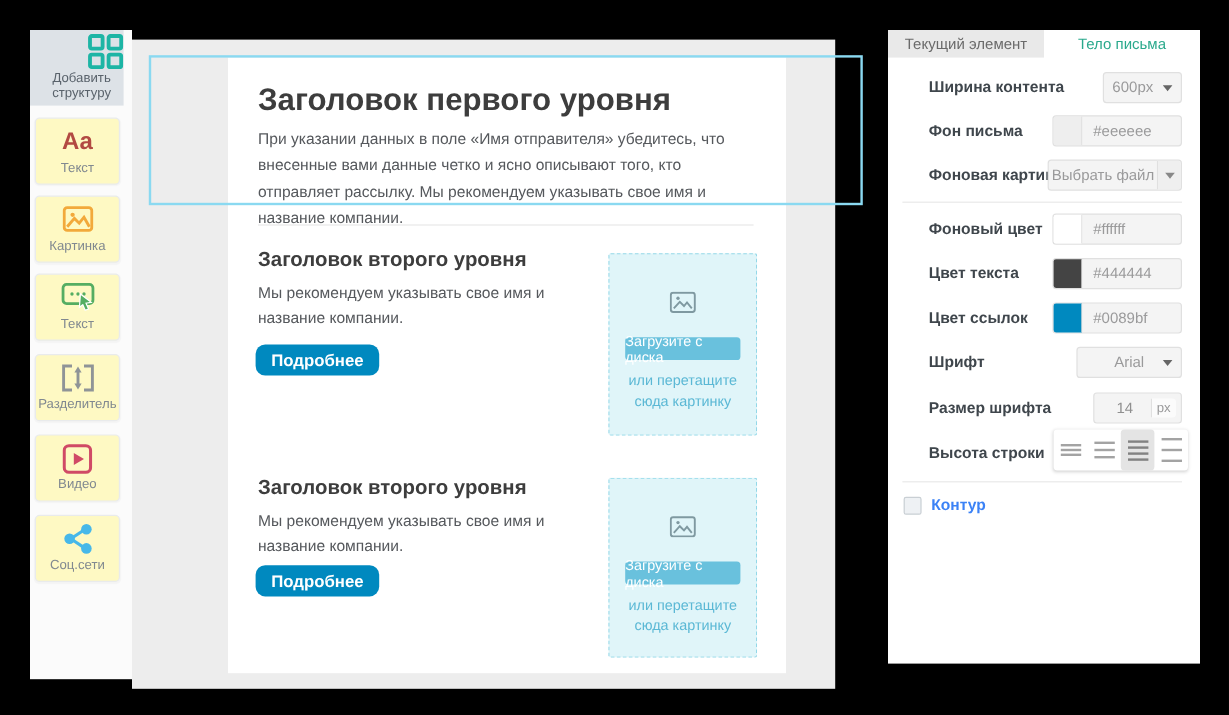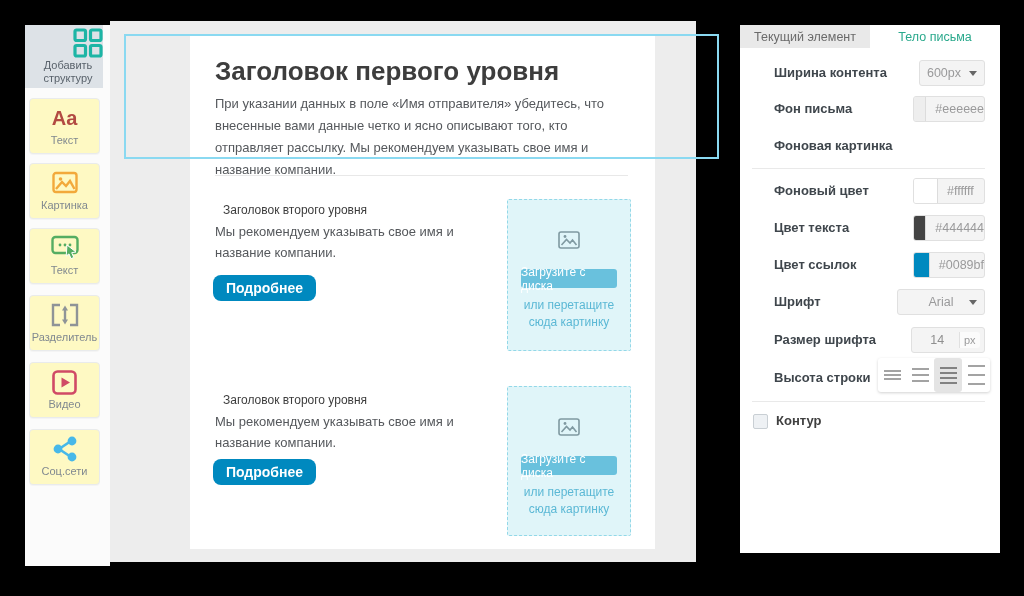--- a/index.html
+++ b/index.html
@@ -11,28 +11,28 @@
                  display:flex;flex-direction:column;align-items:flex-end;cursor:pointer;}
   .side-item-sel .side-label{color:#59626b;}
   .side-card{position:absolute;left:4px;width:71px;height:56px;background:#fef9c3;
              border:1px solid #e9ebec;border-radius:4px;box-sizing:border-box;
              display:flex;flex-direction:column;align-items:center;justify-content:center;
              box-shadow:0 1px 1px rgba(0,0,0,0.03);cursor:pointer;}
   .side-label{font-size:11px;line-height:13px;color:#818990;text-align:center;margin-top:3px;}
   .icon-box{height:26px;display:flex;align-items:center;justify-content:center;}
   .aa-glyph{font-weight:800;font-size:20px;color:#b24a42;line-height:22px;}
   
-  .canvas{position:absolute;left:110px;top:21px;width:586px;height:541px;background:#ededed;}
+  .canvas{position:absolute;left:110px;top:33px;width:586px;height:541px;background:#ededed;}
   .email-sheet{position:absolute;left:80px;top:15px;width:465px;height:513px;background:#fff;}
   .selection{position:absolute;left:14px;top:13px;width:595px;height:125px;
              border:2px solid #8ad9f1;box-sizing:border-box;pointer-events:none;}
   .h1{position:absolute;left:25px;top:20px;margin:0;font-size:26px;font-weight:700;color:#3d3d3d;cursor:text;}
   .intro{position:absolute;left:25px;top:57px;width:415px;margin:0;font-size:13px;line-height:22px;color:#55585c;cursor:text;}
   .sheet-divider{position:absolute;left:25px;top:139px;width:413px;height:1px;background:#e8e8e8;}
-  .h2{position:absolute;left:25px;margin:8px;font-size:12px;font-weight:400;color:#3d3d3d;cursor:text;}
+  .h2{position:absolute;left:25px;margin:0;font-size:17px;font-weight:700;color:#3d3d3d;cursor:text;}
   .sec-p{position:absolute;left:25px;width:272px;margin:0;font-size:13px;line-height:21px;color:#55585c;cursor:text;}
   .more-btn{position:absolute;left:23px;width:103px;height:26px;background:#0089bf;border-radius:8px;
             color:#fff;font-size:14px;font-weight:700;display:flex;align-items:center;justify-content:center;cursor:pointer;}
   .ph{position:absolute;left:317px;width:124px;background:#e0f5f9;border:1px dashed #93d8e8;border-radius:2px;
       box-sizing:border-box;display:flex;flex-direction:column;align-items:center;cursor:pointer;}
   .ph-btn{margin-top:20px;width:96px;height:19px;background:#69c1dd;border-radius:3px;color:#fff;
           font-size:12px;display:flex;align-items:center;justify-content:center;cursor:pointer;}
   .ph-hint{margin-top:9px;width:104px;text-align:center;font-size:12px;line-height:17px;color:#5bb8d5;}
   
   .panel{position:absolute;left:740px;top:25px;width:260px;height:528px;background:#fff;
@@ -40,40 +40,40 @@
   .tab{position:absolute;top:0;height:23px;width:130px;display:flex;align-items:center;justify-content:center;
        font-size:12.5px;cursor:pointer;}
   .tab-idle{left:0;background:#e9e9e9;color:#6a6a6a;}
   .tab-active{left:130px;color:#2aa98c;}
   .row-label{position:absolute;left:34px;font-size:13px;font-weight:700;color:#3f464c;line-height:26px;}
   .ctl{position:absolute;right:15px;height:26px;box-sizing:border-box;border:1px solid #e0e0e0;
        background:#f4f4f4;border-radius:3px;color:#9a9a9b;font-size:12.5px;display:flex;align-items:center;cursor:pointer;}
   .caret{width:0;height:0;border-left:4px solid transparent;border-right:4px solid transparent;
          border-top:5px solid #666;}
   .sel-ctl{justify-content:center;gap:8px;}
-  .color-ctl{width:72px;}
+  .color-ctl{width:108px;}
   .swatch{width:24px;height:24px;border-right:1px solid #dcdcdc;border-radius:2px 0 0 2px;box-sizing:border-box;}
   .hexval{padding-left:9px;}
   .file-main{width:92px;display:flex;align-items:center;justify-content:center;height:100%;}
   .file-arrow{width:19px;height:100%;border-left:1px solid #e0e0e0;background:#efefef;
               display:flex;align-items:center;justify-content:center;border-radius:0 3px 3px 0;}
   .size-num{width:50px;display:flex;align-items:center;justify-content:center;height:100%;color:#8f8f8f;}
   .size-px{width:24px;height:100%;border-left:1px solid #e0e0e0;background:#fbfbfb;display:flex;
            align-items:center;justify-content:center;font-size:11px;color:#9a9a9b;border-radius:0 3px 3px 0;}
   .panel-divider{position:absolute;left:12px;width:233px;height:1px;background:#e9e9e9;}
   .lh-group{position:absolute;right:10px;top:333px;width:112px;height:34px;background:#fff;
             border-radius:3px;box-shadow:0 1px 3px rgba(0,0,0,0.18);display:flex;}
   .lh-btn{width:28px;height:34px;display:flex;flex-direction:column;align-items:center;justify-content:center;cursor:pointer;}
   .lh-btn.active{background:#e4e4e4;border-radius:3px;}
   .lh-line{display:block;width:17px;height:2px;background:#a3a3a3;}
   .lh-btn.active .lh-line{background:#828282;}
   .g2{gap:2px}.g4{gap:4px}.g3{gap:3px}.g7{gap:7px}
   .checkbox{position:absolute;left:13px;top:389px;width:15px;height:15px;background:#eef1f4;
             border:1px solid #c9cfd4;border-radius:2px;box-sizing:border-box;cursor:pointer;}
-  .chk-label{position:absolute;left:36px;top:388px;font-size:13px;font-weight:700;color:#404040;}
+  .chk-label{position:absolute;left:36px;top:388px;font-size:13px;font-weight:700;color:#3b82f6;}
 </style>
 </head>
 <body>
 
 <div class="frame">
 
   <aside class="sidebar">
     <div class="side-item-sel">
       <div class="icon-box" style="margin-top:5px">
         <svg width="30" height="30" viewBox="0 0 30 30">
@@ -211,20 +211,26 @@
       <span class="caret"></span>
     </div>
 
     <div class="row-label" style="top:71px">Фон письма</div>
     <div class="ctl color-ctl" style="top:71px">
       <span class="swatch" style="background: rgb(238, 238, 238);"></span>
       <span class="hexval">#eeeeee</span>
     </div>
 
     <div class="row-label" style="top:108px">Фоновая картинка</div>
+    <div class="ctl" style="top:108px;width:112px;padding:0">
+      <span class="file-main">Выбрать файл</span>
+      <span class="file-arrow">
+        <span class="caret" style="border-top-color:#888"></span>
+      </span>
+    </div>
 
     <div class="panel-divider" style="top:143px"></div>
 
     <div class="row-label" style="top:153px">Фоновый цвет</div>
     <div class="ctl color-ctl" style="top:153px">
       <span class="swatch" style="background: rgb(255, 255, 255);"></span>
       <span class="hexval">#ffffff</span>
     </div>
 
     <div class="row-label" style="top:190px">Цвет текста</div>

